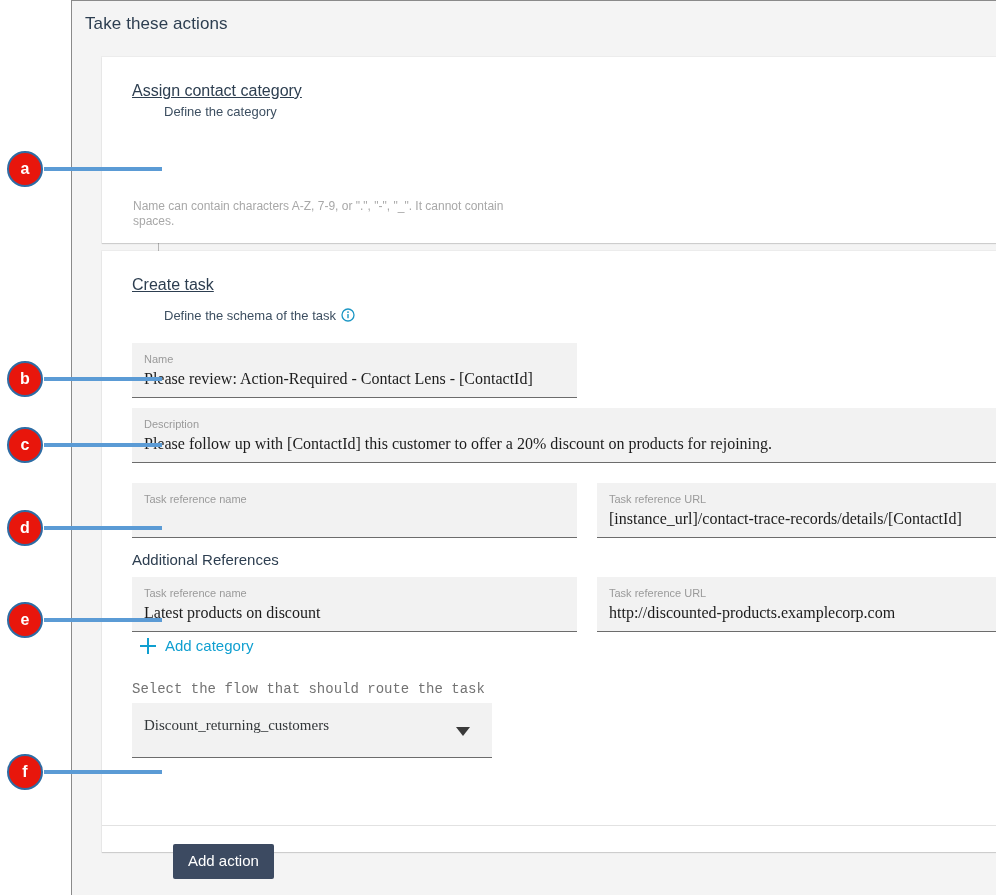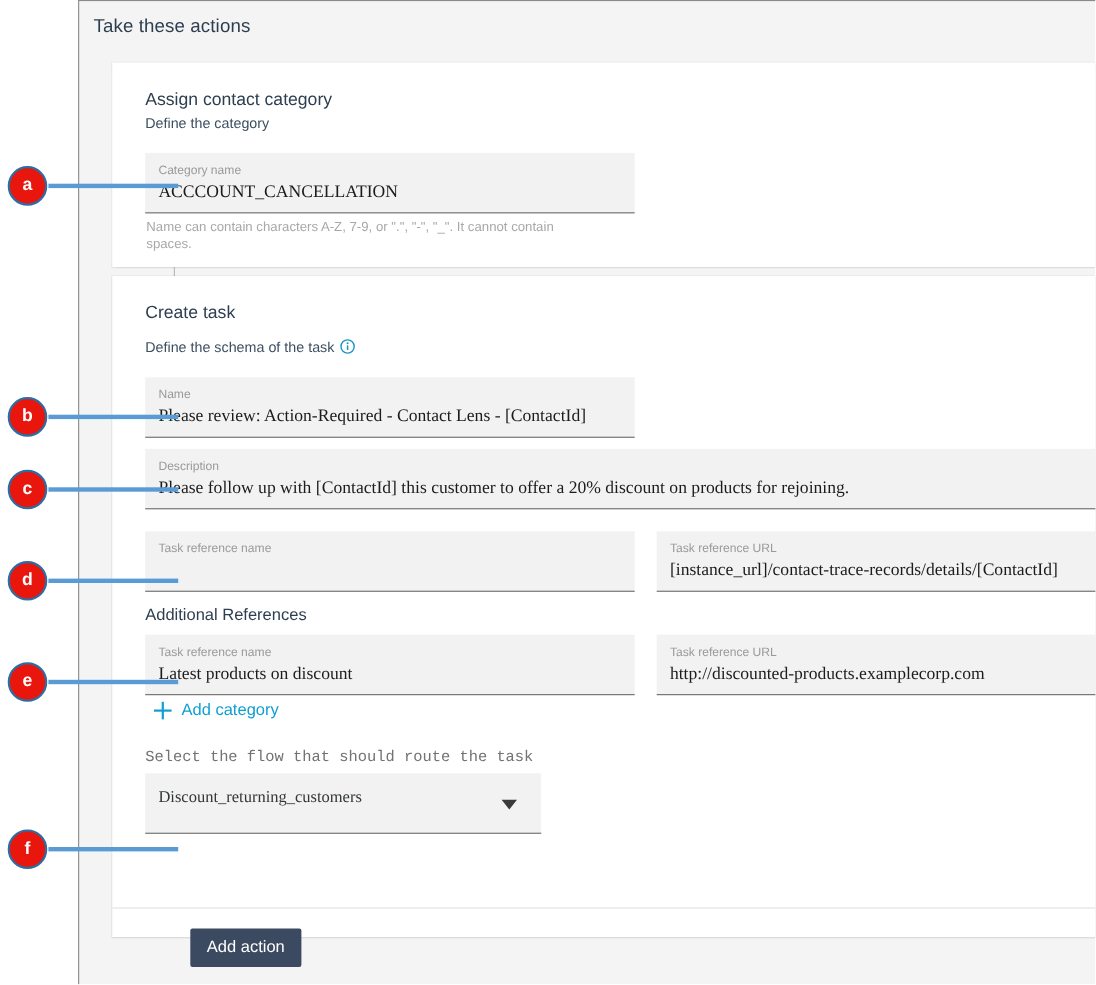--- a/index.html
+++ b/index.html
@@ -77,25 +77,27 @@
     background: #ffffff;
     box-shadow: 0 1px 1px rgba(0,0,0,0.13), 0 0 0 1px rgba(0,0,0,0.03);
   }
   .card-a { top: 0px;   height: 186px; }
   .card-b { top: 194px; height: 601px; }
 
   .section-title {
     position: absolute;
     font-size: 16px;
     color: #2d3e50;
+    text-decoration: underline;
   }
   .section-sub {
     position: absolute;
     font-size: 13px;
     color: #3d4f61;
+    margin-left: 32px;
   }
 
   
   .field {
     position: absolute;
     background: #f2f2f2;
     border-bottom: 1px solid #6c6c6c;
     box-sizing: border-box;
     padding: 9px 12px 7px 12px;
     overflow: hidden;
@@ -246,24 +248,20 @@
     <div class="bracket-tick t2"></div>
 
     <div class="content-col">
 
       <div class="card card-a">
 
         <div class="section-title" style="left:30px; top:25px;">Assign contact category</div>
 
         <div class="section-sub" style="left:30px; top:47px;">Define the category</div>
 
-        <div class="field" style="left:30px; top:82px; width:445px; height:55px;">
-          <span class="fl">Category name</span>
-          <span class="fv">ACCCOUNT_CANCELLATION</span>
-        </div>
 
         <div class="helper" style="left:31px; top:142px;">Name can contain characters A-Z, 7-9, or ".", "-", "_". It cannot contain spaces.</div>
       </div>
 
       <div class="card card-b">
 
         <div class="section-title" style="left:30px; top:25px;text-align:right;">Create task</div>
 
         <div class="section-sub" style="left:30px; top:57px;">
           <span>Define the schema of the task</span><span class="info-icon"><svg width="14" height="14" viewBox="0 0 14 14">

